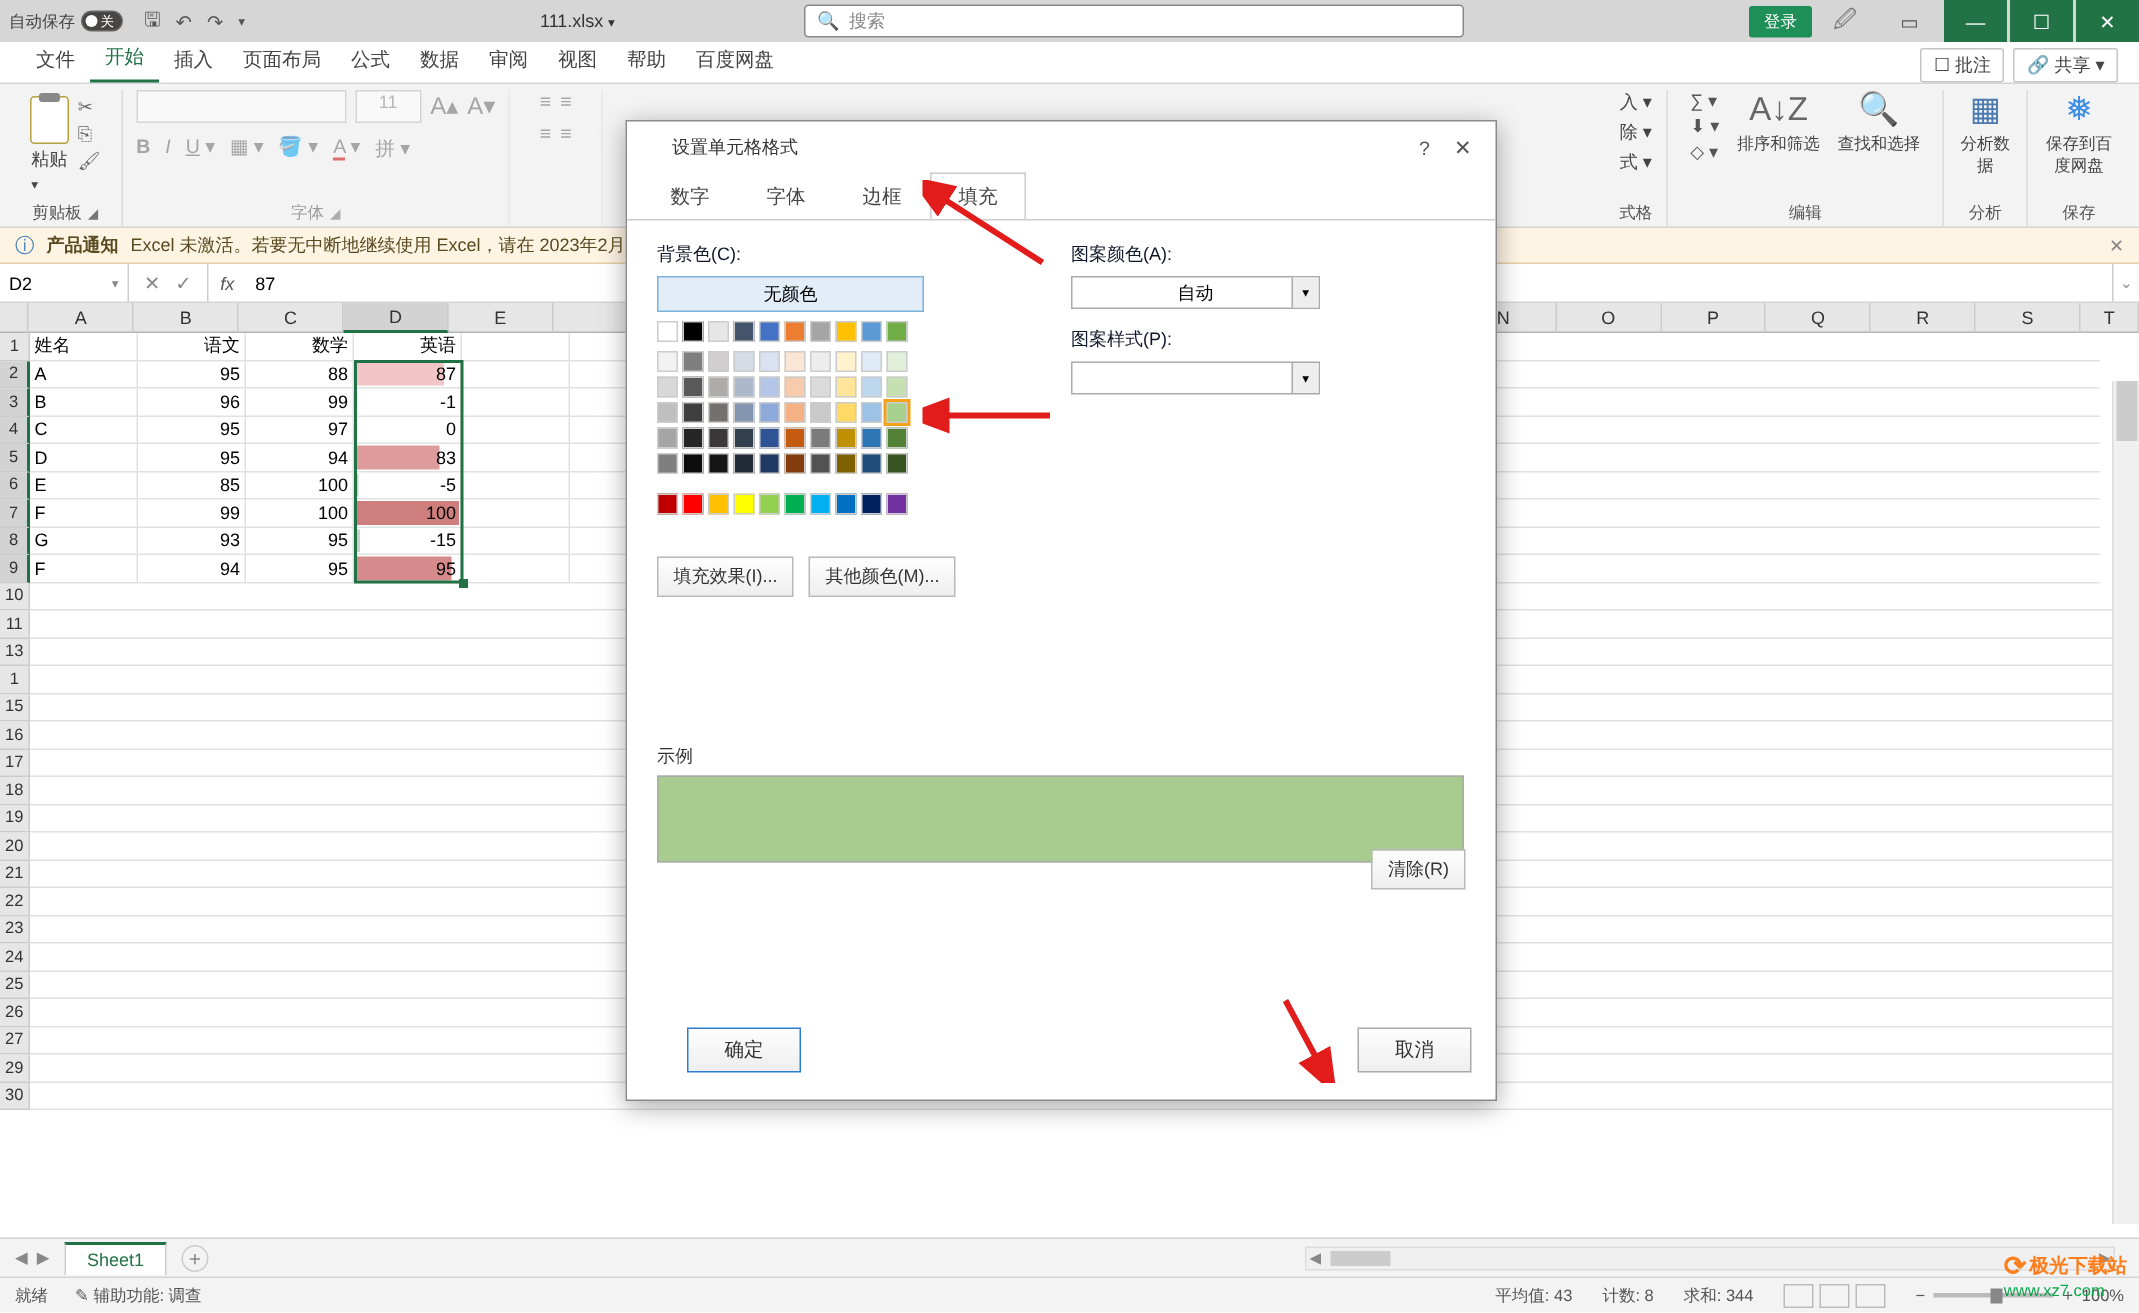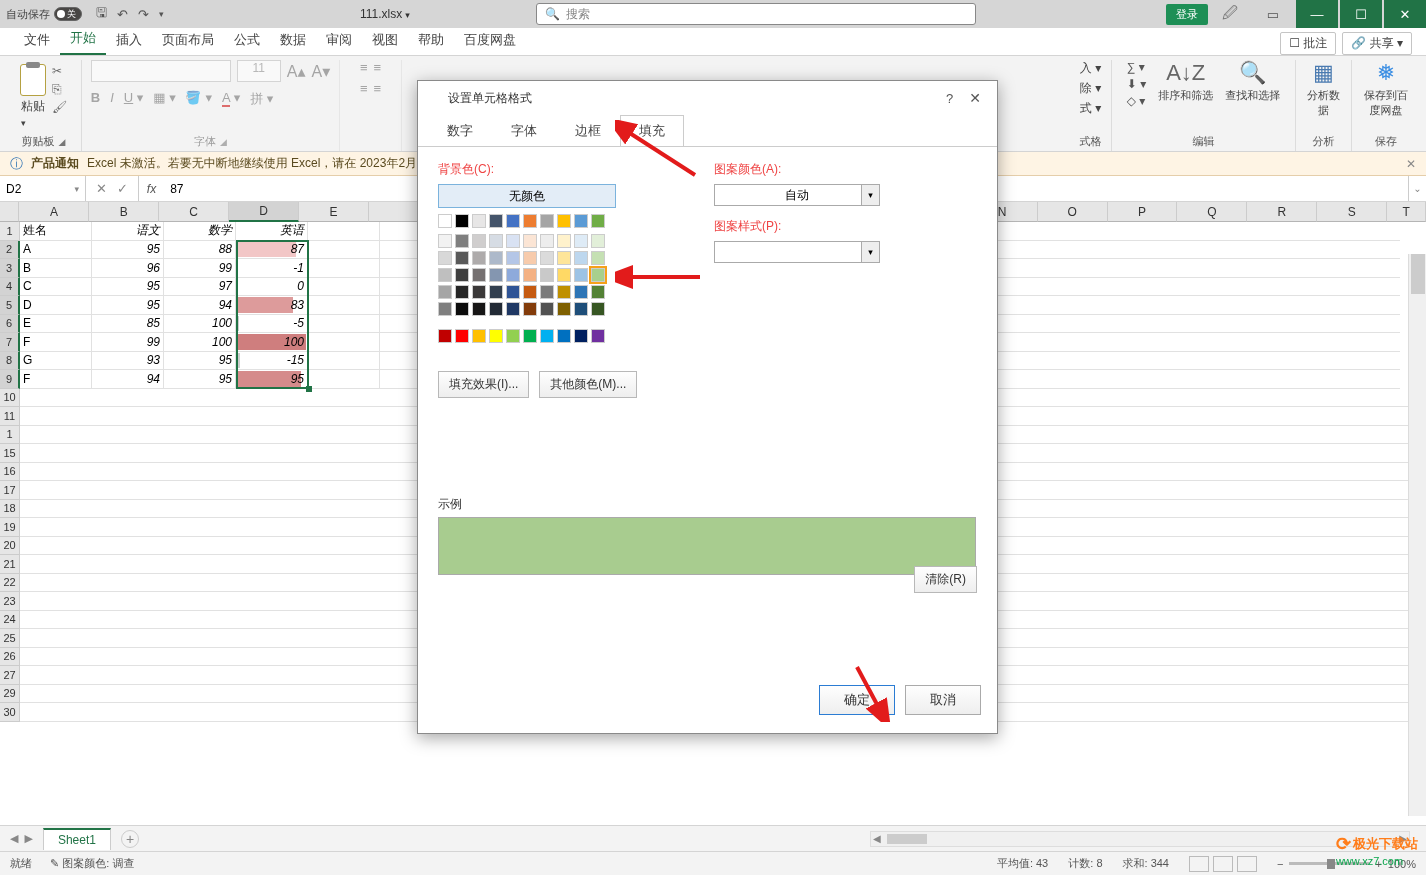--- a/index.html
+++ b/index.html
@@ -67,21 +67,21 @@
 .grid-area { position: relative; height: 610px; overflow: hidden; }
 .cols { display: flex; height: 20px; background: #e6e6e6; }
 .corner-cell { width: 20px; border-right: 1px solid #ccc; border-bottom: 1px solid #b5b5b5; background: #e6e6e6; }
 .col-header { width: 72px; border-right: 1px solid #ccc; border-bottom: 1px solid #b5b5b5; text-align: center; font-size: 12px; color: #333; display: flex; align-items: center; justify-content: center; }
 .col-header.sel { background: #d3d3d3; border-bottom: 2px solid #217346; }
 .grid-body { position: relative; }
 .row { display: flex; height: 18.5px; }
 .row-header { width: 20px; background: #e6e6e6; border-right: 1px solid #ccc; border-bottom: 1px solid #ccc; text-align: center; font-size: 11px; color: #333; display: flex; align-items: center; justify-content: center; }
 .row-header.sel { background: #d3d3d3; border-right: 2px solid #217346; }
 .cell { width: 72px; border-right: 1px solid #e1e1e1; border-bottom: 1px solid #e1e1e1; font-size: 12px; padding: 0 3px; display: flex; align-items: center; }
-.cell.r { justify-content: flex-end; font-style: italic; }
+.cell.r { justify-content: flex-end; }
 .sel-range { position: absolute; border: 2px solid #217346; pointer-events: none; }
 .sel-handle { position: absolute; width: 6px; height: 6px; background: #217346; }
 
 
 .sheet-tabs { position: absolute; bottom: 24px; left: 0; right: 0; height: 26px; background: #f3f3f3; border-top: 1px solid #d4d4d4; display: flex; align-items: center; padding: 0 10px; gap: 10px; }
 .sheet-tabs .nav { display: flex; gap: 6px; color: #888; font-size: 11px; }
 .sheet-tab { background: #fff; border: 1px solid #ccc; border-bottom: none; padding: 3px 14px; font-size: 12px; color: #217346; border-top: 2px solid #217346; }
 .sheet-tabs .add-sheet { color: #888; font-size: 14px; border: 1px solid #ccc; border-radius: 50%; width: 18px; height: 18px; display: flex; align-items: center; justify-content: center; }
 .hscroll { position: absolute; right: 16px; width: 540px; height: 16px; bottom: 4px; background: #f0f0f0; border: 1px solid #ddd; }
 
@@ -97,33 +97,33 @@
 
 .dialog { position: absolute; left: 417px; top: 80px; width: 581px; height: 654px; background: #fff; border: 1px solid #8a8a8a; box-shadow: 0 4px 16px rgba(0,0,0,.35); z-index: 100; display: flex; flex-direction: column; }
 .dlg-title { height: 34px; display: flex; align-items: center; padding: 0 10px; font-size: 12px; color: #333; margin-left: 20px; }
 .dlg-title .help { margin-left: auto; font-size: 13px; color: #555; padding: 0 10px; }
 .dlg-title .close { font-size: 14px; color: #555; padding: 0 6px; }
 .dlg-tabs { display: flex; gap: 0; padding: 0 10px; }
 .dlg-tab { padding: 6px 18px; font-size: 13px; color: #444; border: 1px solid transparent; }
 .dlg-tab.active { border: 1px solid #ccc; border-bottom: 1px solid #fff; }
 .dlg-tabs-border { border-bottom: 1px solid #ccc; margin-top: -1px; }
 .dlg-body { flex: 1; padding: 14px 20px; position: relative; }
-.dlg-label { font-size: 12px; color: #ef4444; margin-bottom: 6px; }
+.dlg-label { font-size: 12px; color: #0f172a; margin-bottom: 6px; }
 .no-color-btn { width: 178px; height: 24px; border: 1px solid #7bb3dd; background: #e3edf7; font-size: 12px; text-align: center; line-height: 22px; }
 .swatch-row { display: flex; gap: 3px; margin-bottom: 3px; }
 .swatch { width: 14px; height: 14px; border: 1px solid #ccc; }
 .swatch.sel { outline: 2px solid #f5a11a; outline-offset: 0; }
 .swatch-grid { margin-top: 6px; }
 .btn-small { border: 1px solid #b8b8b8; background: linear-gradient(#fefefe, #eee); padding: 4px 10px; font-size: 12px; color: #333; }
 .pattern-col { position: absolute; left: 296px; top: 14px; width: 170px; }
 .pat-select { width: 166px; height: 22px; border: 1px solid #aaa; font-size: 12px; text-align: center; line-height: 20px; position: relative; }
 .pat-select .chev { position: absolute; right: 0; top: 0; width: 18px; height: 20px; border-left: 1px solid #aaa; background: #eee; display: flex; align-items: center; justify-content: center; font-size: 9px; }
 .sample-label { font-size: 12px; color: #333; }
 .sample-box { width: 538px; height: 58px; background: #a8cc8f; border: 1px solid #aaa; margin-top: 4px; }
-.dlg-buttons { display: flex; justify-content: flex-end; gap: 10px; padding: 10px 16px 18px; margin-left: 24px; }
+.dlg-buttons { display: flex; justify-content: space-between; gap: 10px; padding: 10px 16px 18px; margin-left: 24px; }
 .dlg-btn { border: 1px solid #aaa; background: linear-gradient(#fefefe, #eee); padding: 5px 24px; font-size: 13px; color: #333; }
 .dlg-btn.primary { border: 1.5px solid #2b7cd3; }
 .clear-btn { position: absolute; right: 20px; bottom: 82px; }
 
 
 .arrow { position: absolute; z-index: 200; }
 
 
 .watermark { position: absolute; right: 8px; bottom: 8px; z-index: 400; font-size: 11px; }
 .watermark .logo { color: #ff7d1a; font-weight: bold; font-size: 13px; display: flex; align-items: center; gap: 2px; }
@@ -427,20 +427,24 @@
       </div>
       <div class="row">
         <div class="row-header">10</div>
         <div class="cell" style="width: 1400px;"></div>
       </div>
       <div class="row">
         <div class="row-header">11</div>
         <div class="cell" style="width: 1400px;"></div>
       </div>
       <div class="row">
+        <div class="row-header">13</div>
+        <div class="cell" style="width: 1400px;"></div>
+      </div>
+      <div class="row">
         <div class="row-header">1</div>
         <div class="cell" style="width: 1400px;"></div>
       </div>
       <div class="row">
         <div class="row-header">15</div>
         <div class="cell" style="width: 1400px;"></div>
       </div>
       <div class="row">
         <div class="row-header">16</div>
         <div class="cell" style="width: 1400px;"></div>
@@ -515,21 +519,21 @@
   <div class="add-sheet">+</div>
   <div class="hscroll">
     <span style="position:absolute;left:2px;top:1px;font-size:10px;color:#888">◀</span>
     <span style="position:absolute;right:2px;top:1px;font-size:10px;color:#888">▶</span>
     <div style="position:absolute;left:16px;top:2px;width:40px;height:10px;background:#ccc"></div>
   </div>
 </div>
 
 <div class="status-bar">
   <span>就绪</span>
-  <span>✎ <span>图案颜色: 调查</span></span>
+  <span>✎ <span>辅助功能: 调查</span></span>
   <div class="stats">
     <span><span>平均值:</span> <span>43</span></span>
     <span><span>计数:</span> <span>8</span></span>
     <span><span>求和:</span> <span>344</span></span>
     <div class="view-btns">
       <span class="vb"></span>
       <span class="vb"></span>
       <span class="vb"></span>
     </div>
     <div class="zoom-ctrl">

